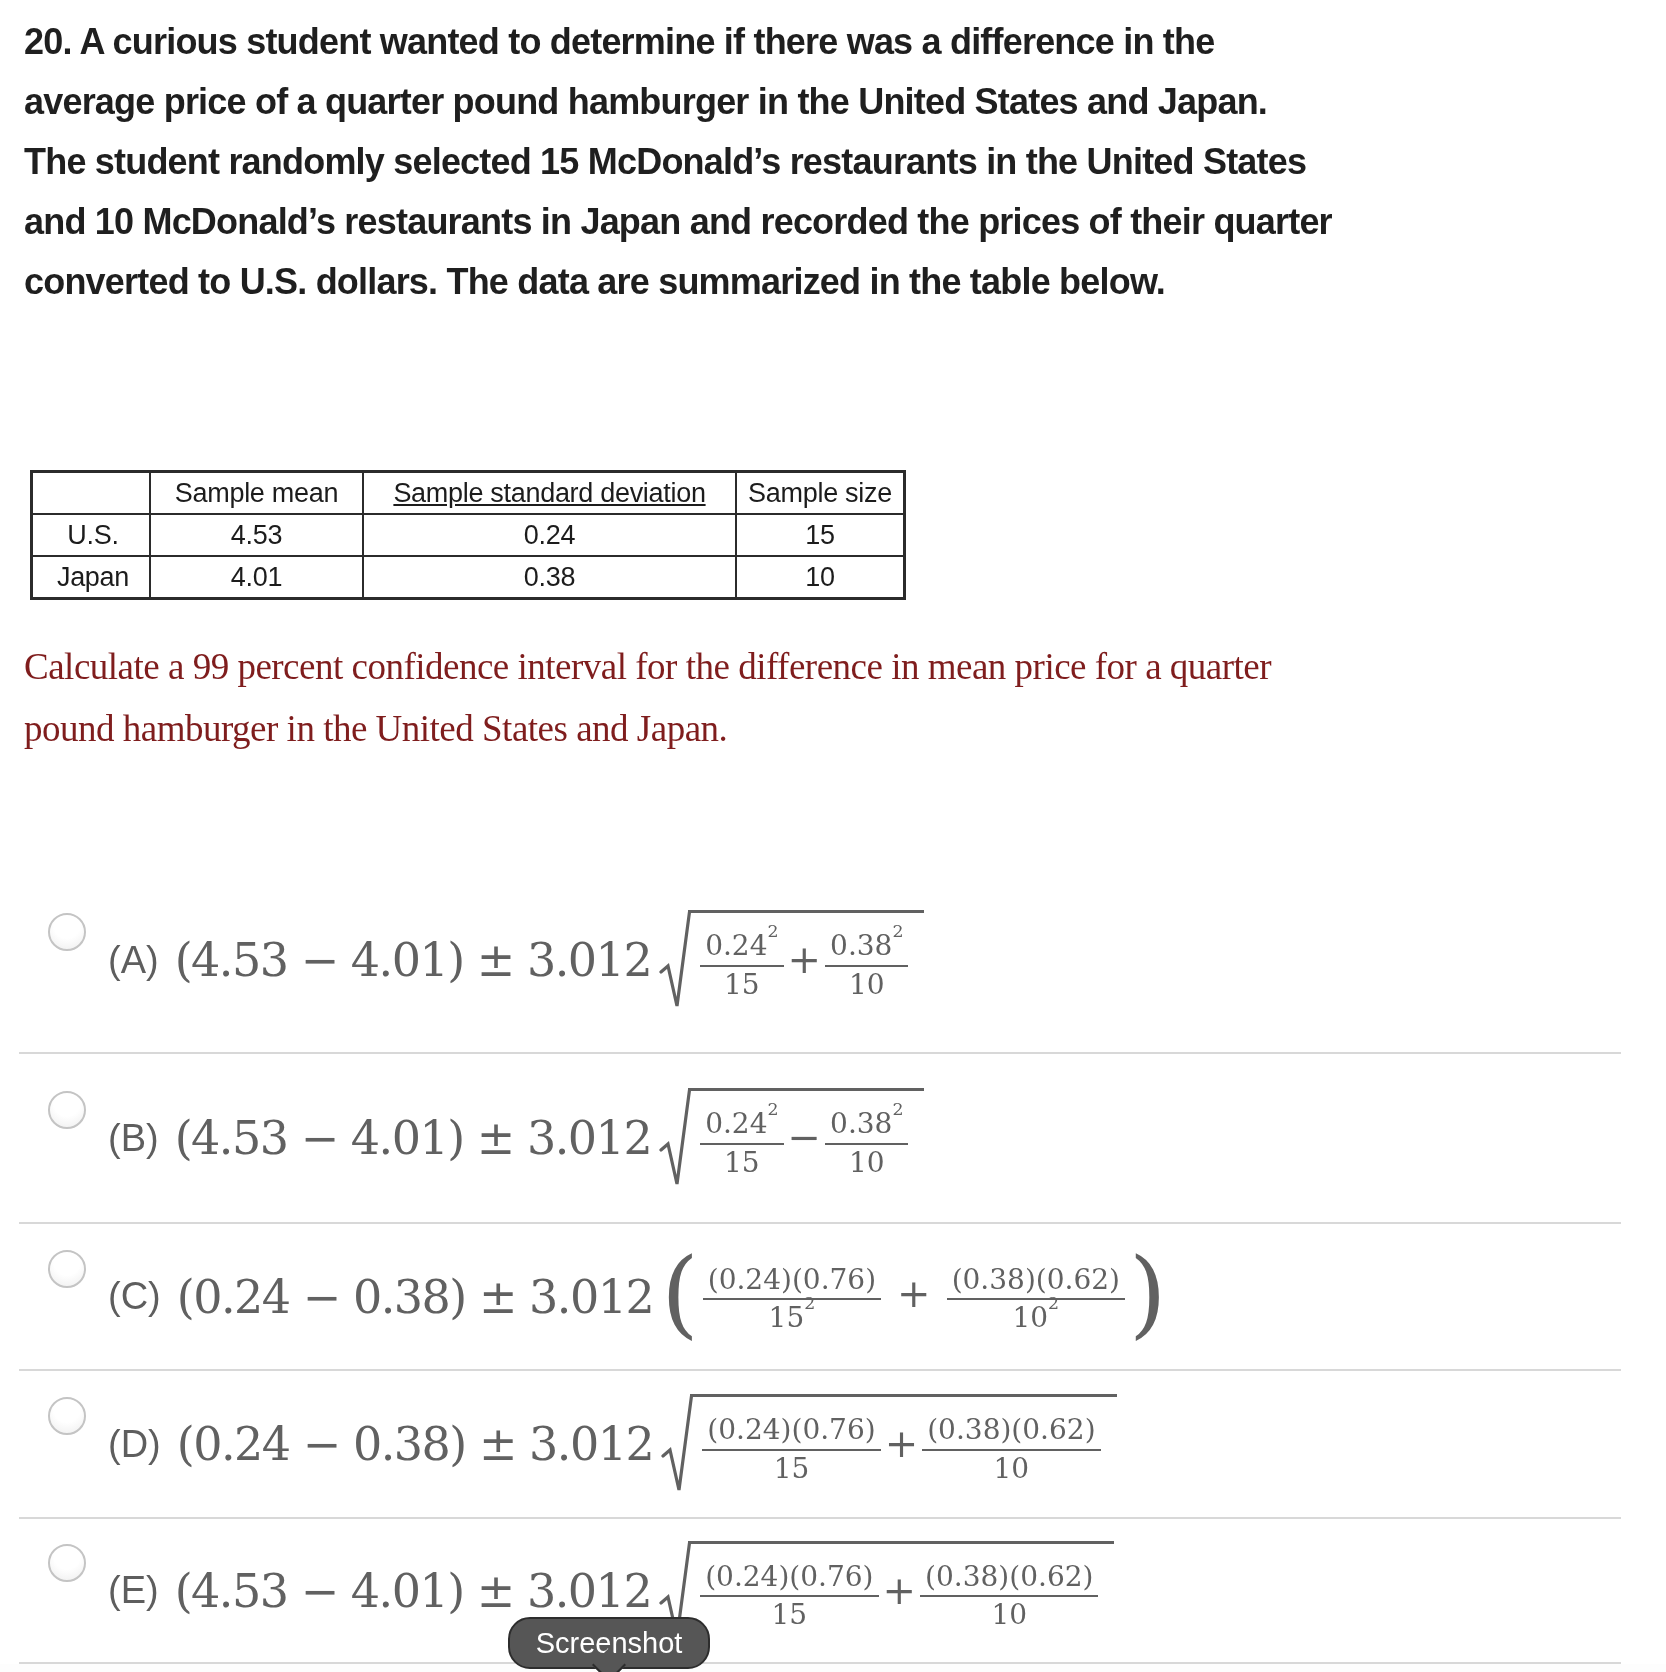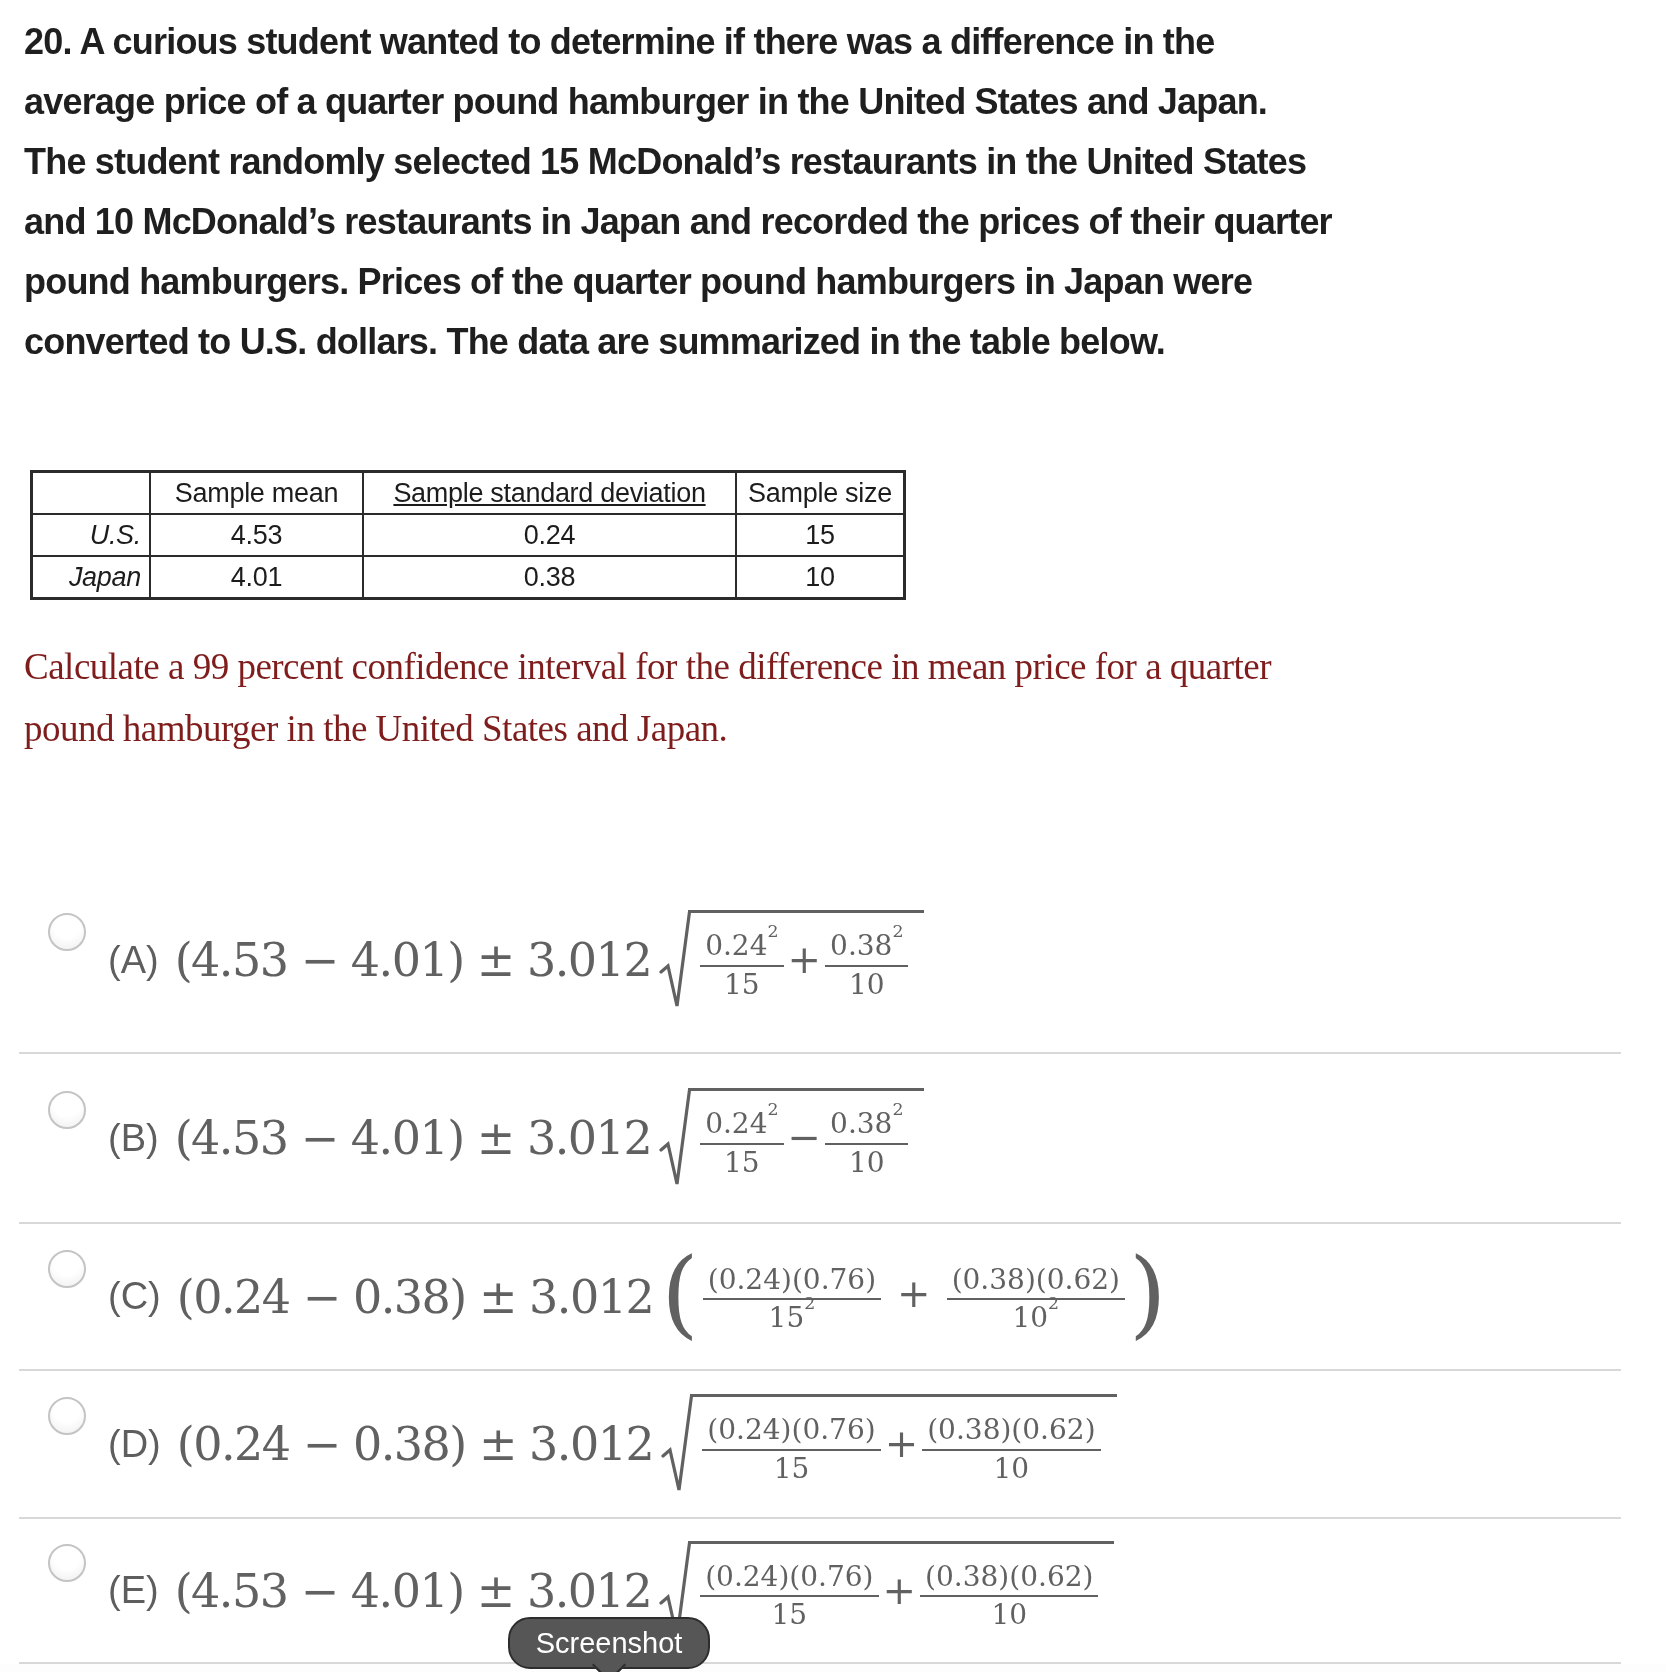--- a/index.html
+++ b/index.html
@@ -31,21 +31,21 @@
     border: 2px solid #2b2b2b;
     font-weight: 400;
     text-align: center;
     padding: 3px 8px;
     height: 34px;
   }
   table.stats th.corner { width: 100px; }
   table.stats .col-mean { width: 195px; }
   table.stats .col-sd   { width: 355px; text-decoration: underline; }
   table.stats .col-n    { width: 150px; }
-  table.stats td.rowlabel { text-align: right; padding-left: 12px; font-style: italic; }
+  table.stats td.rowlabel { text-align: center; padding-left: 12px; }
 
   
   .prompt {
     position: absolute; top: 636px; left: 24px;
     font-family: "Liberation Serif", serif;
     font-size: 37px; letter-spacing: -0.5px;
     line-height: 62px; color: #7f1d1d; font-weight: 500;
   }
   .prompt .pline { white-space: nowrap; }
 
@@ -129,21 +129,20 @@
   .bottom-strip { position: absolute; left: 0; top: 1664px; width: 1666px; height: 8px; background: #fdfdfd; }
 </style>
 </head>
 <body>
 
 <div class="question">
   <div class="qline">20. A curious student wanted to determine if there was a difference in the</div>
   <div class="qline">average price of a quarter pound hamburger in the United States and Japan.</div>
   <div class="qline">The student randomly selected 15 McDonald’s restaurants in the United States</div>
   <div class="qline">and 10 McDonald’s restaurants in Japan and recorded the prices of their quarter</div>
-  <div class="qline">pound hamburgers. Prices of the quarter pound hamburgers in Japan were</div>
   <div class="qline">converted to U.S. dollars. The data are summarized in the table below.</div>
 </div>
 
 <div class="table-wrap">
   <table class="stats">
     <tbody>
         <tr>
       <th class="corner"></th>
       <th class="col-mean">Sample mean</th>
       <th class="col-sd">Sample standard deviation</th>

